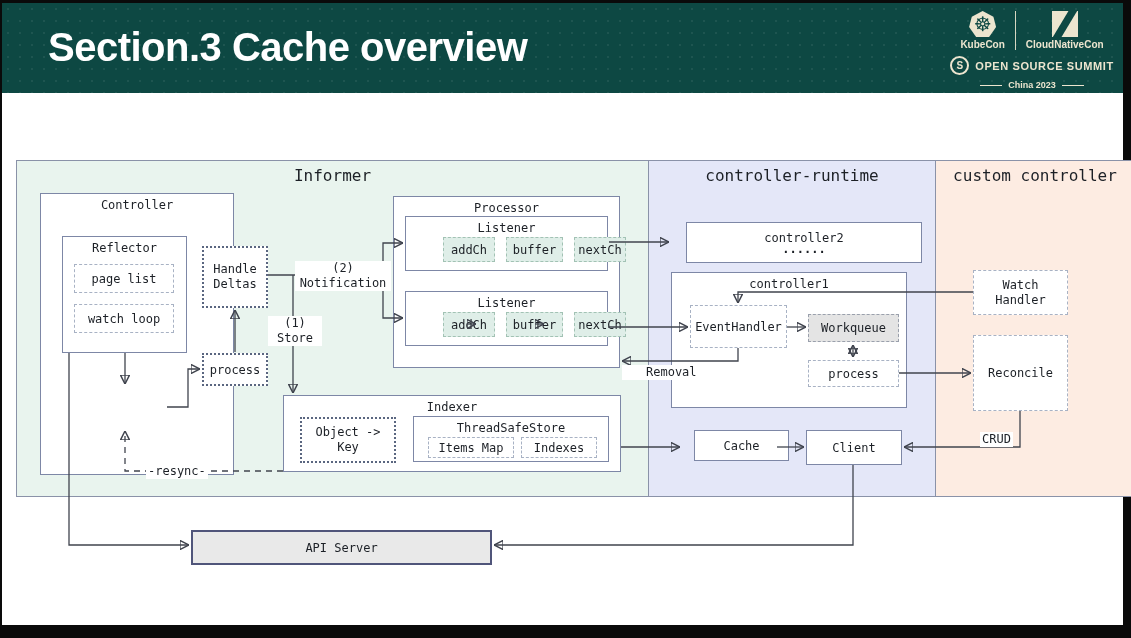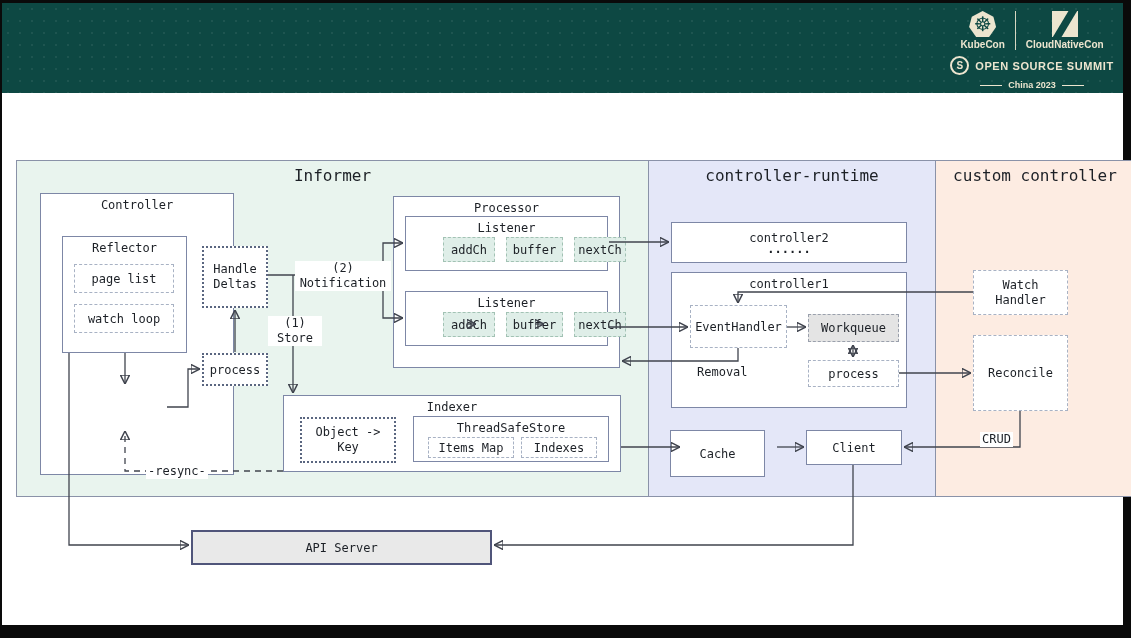--- a/index.html
+++ b/index.html
@@ -52,20 +52,21 @@
   .lbl{position:absolute;background:#fff;font-size:12px;text-align:center;line-height:1.25;
        white-space:pre-line;padding:0 2px;}
 </style>
 </head>
 <body>
 
 <div class="frame">
   <div class="slide"></div>
 
   <div class="header">
+    <div class="title">Section.3  Cache overview</div>
     <div class="logos">
       <div class="logo-row">
         <div class="logo-col">
           <div class="helm">
               <span>☸</span>
             </div>
           <div class="logo-label">KubeCon</div>
         </div>
         <div class="logo-div"></div>
         <div class="logo-col">
@@ -116,29 +117,29 @@
   <div class="node chip center" style="left:478px;top:312px;width:57px;height:25px;">buffer</div>
   <div class="node chip center" style="left:546px;top:312px;width:52px;height:25px;">nextCh</div>
 
   <div class="node toplabel" style="left:283px;top:395px;width:338px;height:77px;">Indexer</div>
   <div class="node dotted center ml" style="left:300px;top:417px;width:96px;height:46px;">Object -&gt;
 Key</div>
   <div class="node toplabel" style="left:413px;top:416px;width:196px;height:46px;">ThreadSafeStore</div>
   <div class="node dashed center" style="left:428px;top:437px;width:86px;height:21px;">Items Map</div>
   <div class="node dashed center" style="left:521px;top:437px;width:76px;height:21px;">Indexes</div>
 
-  <div class="node" style="left:671px;top:222px;width:236px;height:41px;display:flex;flex-direction:column;align-items:center;justify-content:center;">
+  <div class="node" style="left:686px;top:222px;width:236px;height:41px;display:flex;flex-direction:column;align-items:center;justify-content:center;">
     <span>controller2</span>
     <span style="line-height:.7;font-weight:700;">......</span>
   </div>
   <div class="node toplabel" style="left:671px;top:272px;width:236px;height:136px;">controller1</div>
   <div class="node dashed center" style="left:690px;top:305px;width:97px;height:43px;">EventHandler</div>
   <div class="node wq center" style="left:808px;top:314px;width:91px;height:28px;">Workqueue</div>
   <div class="node dashed center" style="left:808px;top:360px;width:91px;height:27px;">process</div>
-  <div class="node center" style="left:670px;top:430px;width:95px;height:47px;">Cache</div>
+  <div class="node center" style="left:694px;top:430px;width:95px;height:31px;">Cache</div>
   <div class="node center" style="left:806px;top:430px;width:96px;height:35px;">Client</div>
 
   <div class="node dashed center" style="left:973px;top:335px;width:95px;height:76px;">Reconcile</div>
   <div class="node dashed center ml" style="left:973px;top:270px;width:95px;height:45px;">Watch
 Handler</div>
 
   <div class="node api center" style="left:191px;top:530px;width:301px;height:35px;">API Server</div>
 
   <svg class="arrows" width="1131" height="638" viewBox="0 0 1131 638">
     <defs>
@@ -167,16 +168,16 @@
     <path d="M777 447 H804" marker-end="url(#ah)"></path>
     <path d="M1020 411 V447 H904" marker-end="url(#ah)"></path>
     <path d="M69 353 V545 H189" marker-end="url(#ah)"></path>
     <path d="M853 465 V545 H494" marker-end="url(#ah)"></path>
   </svg>
 
   <div class="lbl" style="left:295px;top:261px;width:92px;">(2)
 Notification</div>
   <div class="lbl" style="left:268px;top:316px;width:50px;">(1)
 Store</div>
-  <div class="lbl" style="left:673px;top:365px;padding-left:24px;">Removal</div>
+  <div class="lbl" style="left:622px;top:365px;padding-left:24px;">Removal</div>
   <div class="lbl" style="left:146px;top:464px;">-resync-</div>
   <div class="lbl" style="left:980px;top:432px;">CRUD</div>
 </div>
 
 </body></html>

